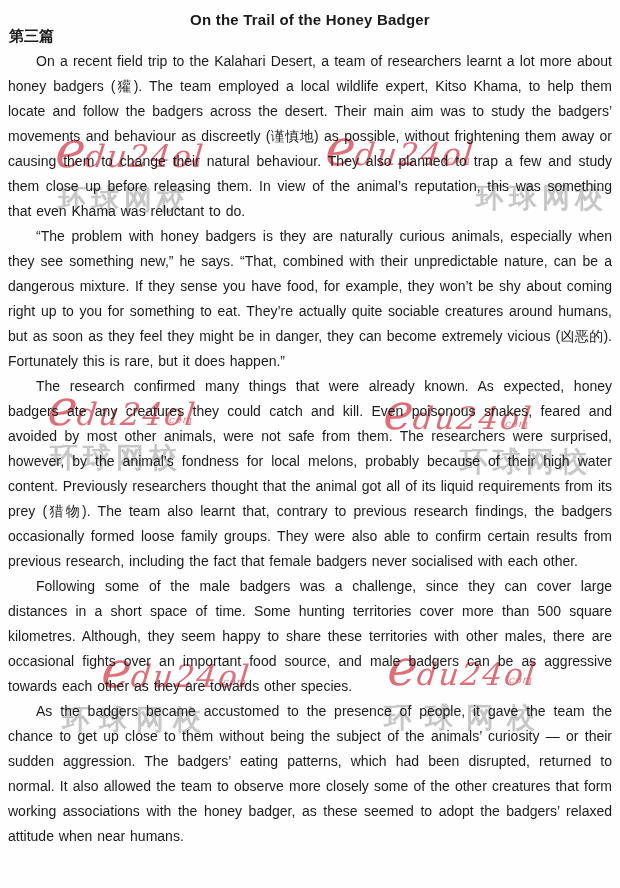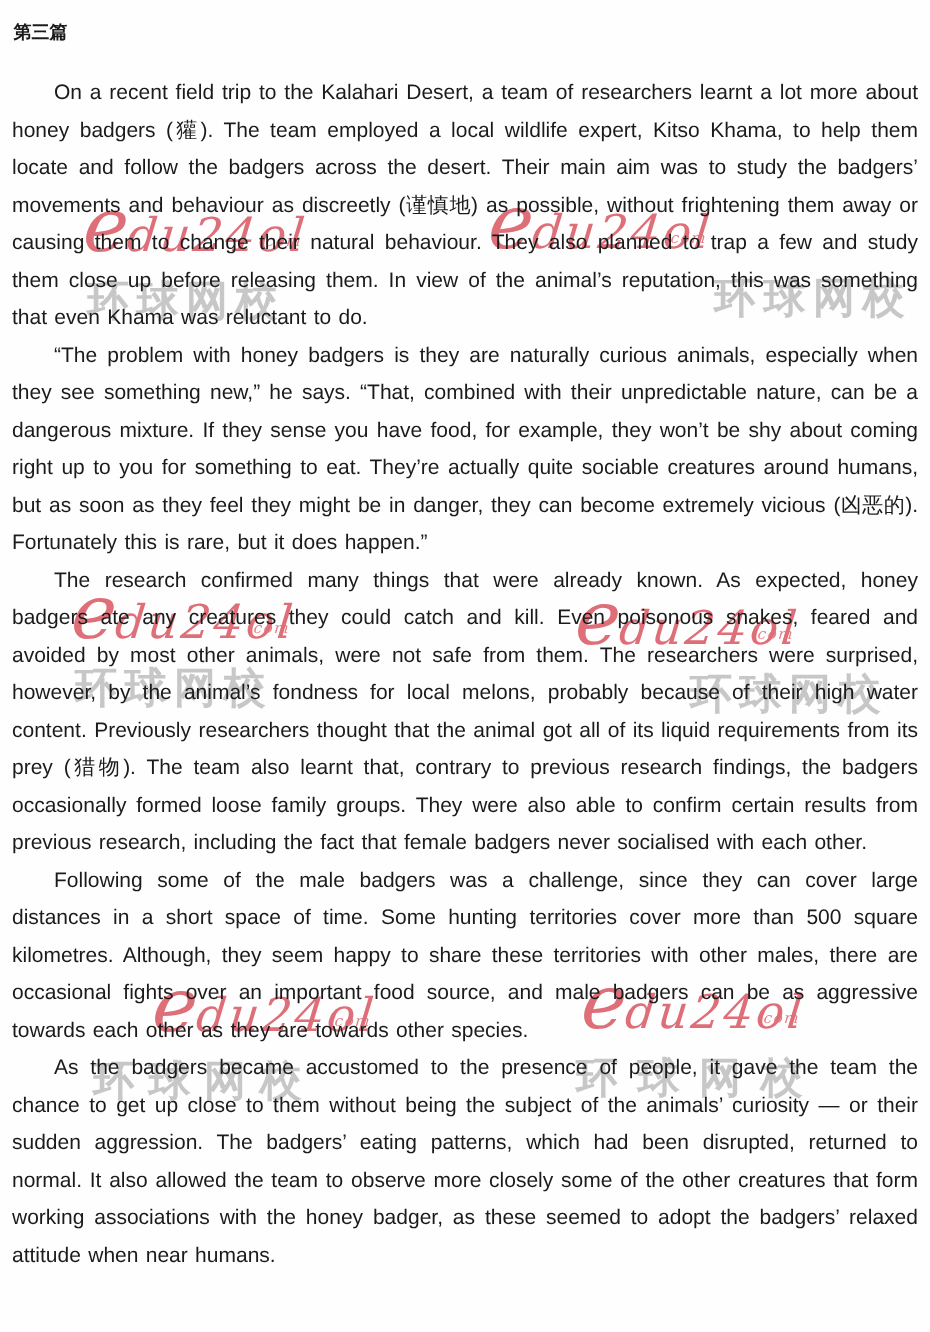--- a/index.html
+++ b/index.html
@@ -18,22 +18,22 @@
 
   
   .doc-header {
     position: relative;
     padding-top: 11px;
     height: 26px;
   }
   .section-label {
     position: absolute;
     left: 9px;
-    top: 13px;
-    font-size: 12px;
+    top: 27px;
+    font-size: 15px;
     font-weight: bold;
     color: var(--ink, #1b1b1b);
   }
   .page-title {
     margin: 0;
     text-align: center;
     font-size: 15px;
     font-weight: bold;
     letter-spacing: 0.2px;
     color: var(--ink, #1b1b1b);
@@ -137,20 +137,21 @@
 
     <div class="wm" style="left:388px; top:648px;">
       <span class="wm-brand"><span class="wm-initial">e</span><span class="wm-rest">du24ol</span><span class="wm-com">.com</span></span>
       <span class="wm-cn cn-wide">环球网校</span>
     </div>
 
   </div>
 
   <header class="doc-header">
     <span class="section-label">第三篇</span>
+    <h1 class="page-title">On the Trail of the Honey Badger</h1>
   </header>
 
   <main class="article">
     <p class="para">On a recent field trip to the Kalahari Desert, a team of researchers learnt a lot more about honey badgers (獾). The team employed a local wildlife expert, Kitso Khama, to help them locate and follow the badgers across the desert. Their main aim was to study the badgers’ movements and behaviour as discreetly (谨慎地) as possible, without frightening them away or causing them to change their natural behaviour. They also planned to trap a few and study them close up before releasing them. In view of the animal’s reputation, this was something that even Khama was reluctant to do.</p>
     <p class="para">“The problem with honey badgers is they are naturally curious animals, especially when they see something new,” he says. “That, combined with their unpredictable nature, can be a dangerous mixture. If they sense you have food, for example, they won’t be shy about coming right up to you for something to eat. They’re actually quite sociable creatures around humans, but as soon as they feel they might be in danger, they can become extremely vicious (凶恶的). Fortunately this is rare, but it does happen.”</p>
     <p class="para">The research confirmed many things that were already known. As expected, honey badgers ate any creatures they could catch and kill. Even poisonous snakes, feared and avoided by most other animals, were not safe from them. The researchers were surprised, however, by the animal’s fondness for local melons, probably because of their high water content. Previously researchers thought that the animal got all of its liquid requirements from its prey (猎物). The team also learnt that, contrary to previous research findings, the badgers occasionally formed loose family groups. They were also able to confirm certain results from previous research, including the fact that female badgers never socialised with each other.</p>
     <p class="para">Following some of the male badgers was a challenge, since they can cover large distances in a short space of time. Some hunting territories cover more than 500 square kilometres. Although, they seem happy to share these territories with other males, there are occasional fights over an important food source, and male badgers can be as aggressive towards each other as they are towards other species.</p>
     <p class="para">As the badgers became accustomed to the presence of people, it gave the team the chance to get up close to them without being the subject of the animals’ curiosity — or their sudden aggression. The badgers’ eating patterns, which had been disrupted, returned to normal. It also allowed the team to observe more closely some of the other creatures that form working associations with the honey badger, as these seemed to adopt the badgers’ relaxed attitude when near humans.</p>
   </main>
 

